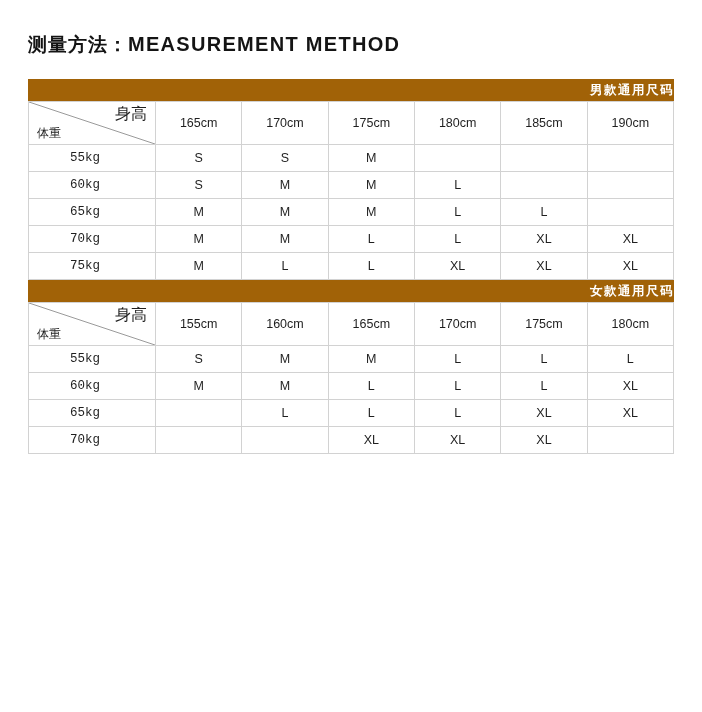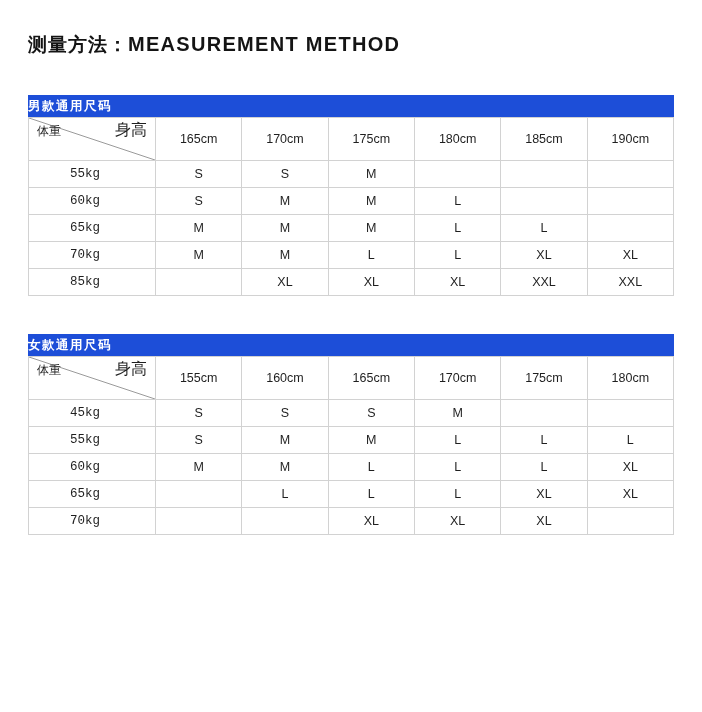--- a/index.html
+++ b/index.html
@@ -19,45 +19,44 @@
     height: 712px;
     position: relative;
     box-sizing: border-box;
     padding: 0 28px;
   }
   .title {
     font-size: 20px;
     font-weight: bold;
     letter-spacing: 0.5px;
     padding-top: 32px;
-    padding-bottom: 37px;
+    padding-bottom: 21px;
     color: #141414;
     white-space: nowrap;
   }
   .title .cn {
     font-size: 19px;
     letter-spacing: 1px;
   }
   .title .en {
     font-size: 20px;
     letter-spacing: 1.3px;
   }
 
   .table-block {
     width: 646px;
     margin: 0 auto;
   }
   .table-block + .table-block {
-    margin-top: 38px;
   }
 
   .tbl-header {
-    background: #1d4ed8;
+    background: #a16207;
     color: #ffffff;
-    text-align: left;
+    text-align: right;
     font-size: 12.5px;
     font-weight: bold;
     letter-spacing: 1.5px;
     height: 22px;
     line-height: 22px;
   }
 
   table.size {
     border-collapse: collapse;
     width: 100%;
@@ -94,21 +93,21 @@
   }
   .corner-inner .lbl-h {
     position: absolute;
     right: 8px;
     top: 2px;
     font-size: 16px;
   }
   .corner-inner .lbl-w {
     position: absolute;
     left: 8px;
-    bottom: 20px;
+    bottom: 2px;
     font-size: 12px;
   }
   td.rowlabel {
     text-align: right;
     padding-right: 14px !important;
     font-size: 12.5px;
     font-family: Liberation Mono, monospace;
   }
   .col-first { width: 126px; }
 </style>
@@ -172,27 +171,27 @@
           <tr>
             <td class="rowlabel col-first">70kg</td>
             <td>M</td>
             <td>M</td>
             <td>L</td>
             <td>L</td>
             <td>XL</td>
             <td>XL</td>
           </tr>
           <tr>
-            <td class="rowlabel col-first">85kg</td>
-            <td></td>
-            <td>XL</td>
-            <td>XL</td>
-            <td>XL</td>
-            <td>XXL</td>
-            <td>XXL</td>
+            <td class="rowlabel col-first">75kg</td>
+            <td>M</td>
+            <td>L</td>
+            <td>L</td>
+            <td>XL</td>
+            <td>XL</td>
+            <td>XL</td>
           </tr>
         </tbody>
     </table>
   </div>
 
   <div class="table-block">
     <div class="tbl-header">女款通用尺码</div>
     <table class="size">
       <tbody id="women-body">
           <tr class="header-row">
@@ -206,29 +205,20 @@
               </div>
             </td>
             <td>155cm</td>
             <td>160cm</td>
             <td>165cm</td>
             <td>170cm</td>
             <td>175cm</td>
             <td>180cm</td>
           </tr>
           <tr>
-            <td class="rowlabel col-first">45kg</td>
-            <td>S</td>
-            <td>S</td>
-            <td>S</td>
-            <td>M</td>
-            <td></td>
-            <td></td>
-          </tr>
-          <tr>
             <td class="rowlabel col-first">55kg</td>
             <td>S</td>
             <td>M</td>
             <td>M</td>
             <td>L</td>
             <td>L</td>
             <td>L</td>
           </tr>
           <tr>
             <td class="rowlabel col-first">60kg</td>

